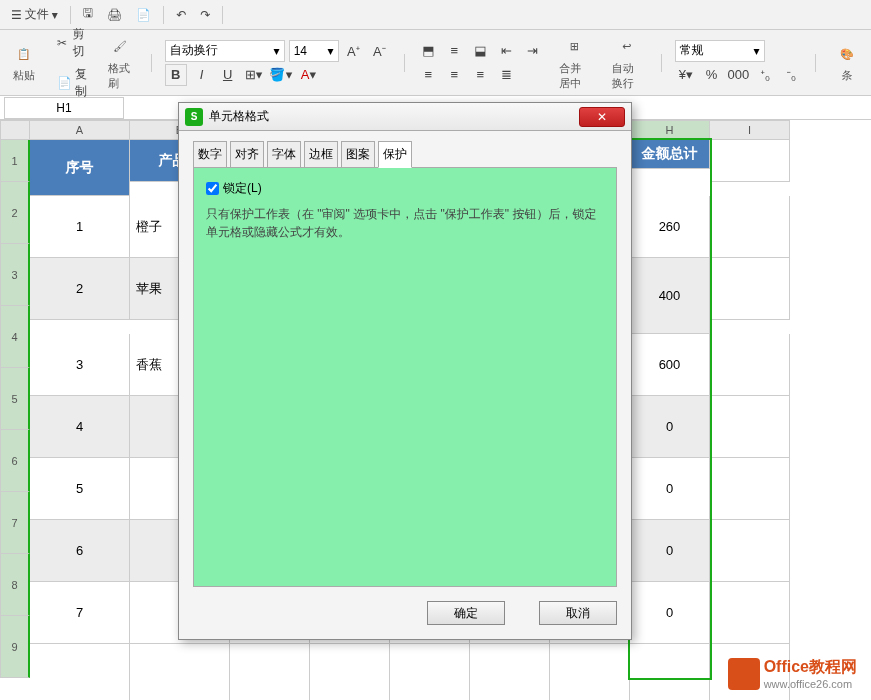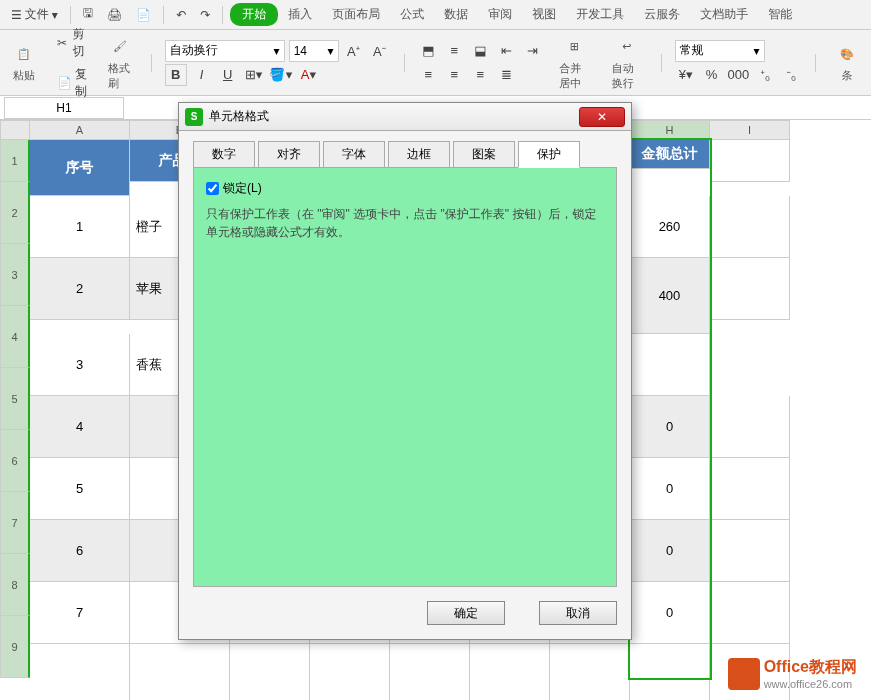--- a/index.html
+++ b/index.html
@@ -45,21 +45,21 @@
     .cell { border: 1px solid #ccc; border-top: none; border-left: none; display: flex; align-items: center; justify-content: center; font-size: 13px; background: #fff; }
     .cell.header-cell { background: #4a7eba; color: #fff; font-weight: bold; font-size: 14px; }
     .cell.alt { background: #ececec; }
     
     
     .dialog { position: absolute; left: 178px; top: 102px; width: 454px; background: #f4f4f4; border: 1px solid #888; box-shadow: 3px 3px 10px rgba(0,0,0,0.3); z-index: 100; }
     .dlg-title { height: 28px; background: linear-gradient(#f8f8f8, #e8e8e8); display: flex; align-items: center; padding: 0 6px; border-bottom: 1px solid #aaa; }
     .dlg-title .app-icon { width: 18px; height: 18px; background: #1aad19; border-radius: 3px; margin-right: 6px; display: flex; align-items: center; justify-content: center; color: #fff; font-size: 10px; font-weight: bold; }
     .dlg-close { margin-left: auto; width: 46px; height: 20px; background: linear-gradient(#e04040, #c02020); border: 1px solid #a01010; border-radius: 3px; color: #fff; display: flex; align-items: center; justify-content: center; font-size: 12px; cursor: pointer; }
     .dlg-tabs { display: flex; gap: 3px; padding: 10px 14px 0; }
-    .dlg-tab { padding: 4px 18px; border: 1px solid #aaa; background: #eee; font-size: 12px; cursor: pointer; }
+    .dlg-tab { padding: 4px 4px; border: 1px solid #aaa; background: #eee; font-size: 12px; cursor: pointer; }
     .dlg-tab.active { background: #fff; border-bottom: 1px solid #fff; position: relative; z-index: 2; }
     .dlg-body { background: #86efac; margin: 0 14px 14px; border: 1px solid #aaa; padding: 12px; min-height: 420px; margin-top: -1px; position: relative; }
     .chk-row { display: flex; align-items: center; gap: 4px; font-size: 12px; margin-bottom: 6px; }
     .chk-row input { width: 13px; height: 13px; }
     .help-text { font-size: 12px; color: #444; margin: 8px 0; line-height: 1.5; }
     .dlg-btns { display: flex; gap: 10px; justify-content: flex-end; padding: 0 14px 14px; }
     .dlg-btn { width: 78px; height: 24px; border: 1px solid #888; background: linear-gradient(#f8f8f8,#e0e0e0); font-size: 12px; cursor: pointer; margin-left: 24px; }
     
     
     .anno { position: absolute; pointer-events: none; z-index: 200; }
@@ -81,33 +81,20 @@
   </button>
   <span class="vsep"></span>
   <button class="menu-btn">🖫</button>
   <button class="menu-btn">🖨</button>
   <button class="menu-btn">📄</button>
   <span class="vsep"></span>
   <button class="menu-btn">↶</button>
   <button class="menu-btn">↷</button>
   <span class="vsep"></span>
 
-  <div class="ribbon-tabs">
-    <button class="ribbon-tab active">开始</button>
-    <button class="ribbon-tab">插入</button>
-    <button class="ribbon-tab">页面布局</button>
-    <button class="ribbon-tab">公式</button>
-    <button class="ribbon-tab">数据</button>
-    <button class="ribbon-tab">审阅</button>
-    <button class="ribbon-tab">视图</button>
-    <button class="ribbon-tab">开发工具</button>
-    <button class="ribbon-tab">云服务</button>
-    <button class="ribbon-tab">文档助手</button>
-    <button class="ribbon-tab">智能</button>
-  </div>
 </div>
 
 <div class="ribbon">
   <div class="big-btn">
     <div class="icon-box">📋</div>
     <span>粘贴</span>
   </div>
   <div class="ribbon-group">
     <button class="menu-btn">
         <span>✂</span>
@@ -266,20 +253,21 @@
         <div class="cell" style="width:80px;height:62px"></div>
       </div>
       <div class="data-row">
         <div class="cell" style="width:100px;height:62px">3</div>
         <div class="cell" style="width:100px;height:62px;justify-content:flex-start;padding-left:6px">香蕉</div>
         <div class="cell" style="width:80px;height:62px"></div>
         <div class="cell" style="width:80px;height:62px"></div>
         <div class="cell" style="width:80px;height:62px"></div>
         <div class="cell" style="width:80px;height:62px"></div>
         <div class="cell" style="width:80px;height:62px">6</div>
+        <div class="cell" style="width:80px;height:62px">600</div>
         <div class="cell" style="width:80px;height:62px"></div>
       </div>
       <div class="data-row">
         <div class="cell alt" style="width:100px;height:62px">4</div>
         <div class="cell alt" style="width:100px;height:62px"></div>
         <div class="cell alt" style="width:80px;height:62px"></div>
         <div class="cell alt" style="width:80px;height:62px"></div>
         <div class="cell alt" style="width:80px;height:62px"></div>
         <div class="cell alt" style="width:80px;height:62px"></div>
         <div class="cell alt" style="width:80px;height:62px"></div>

